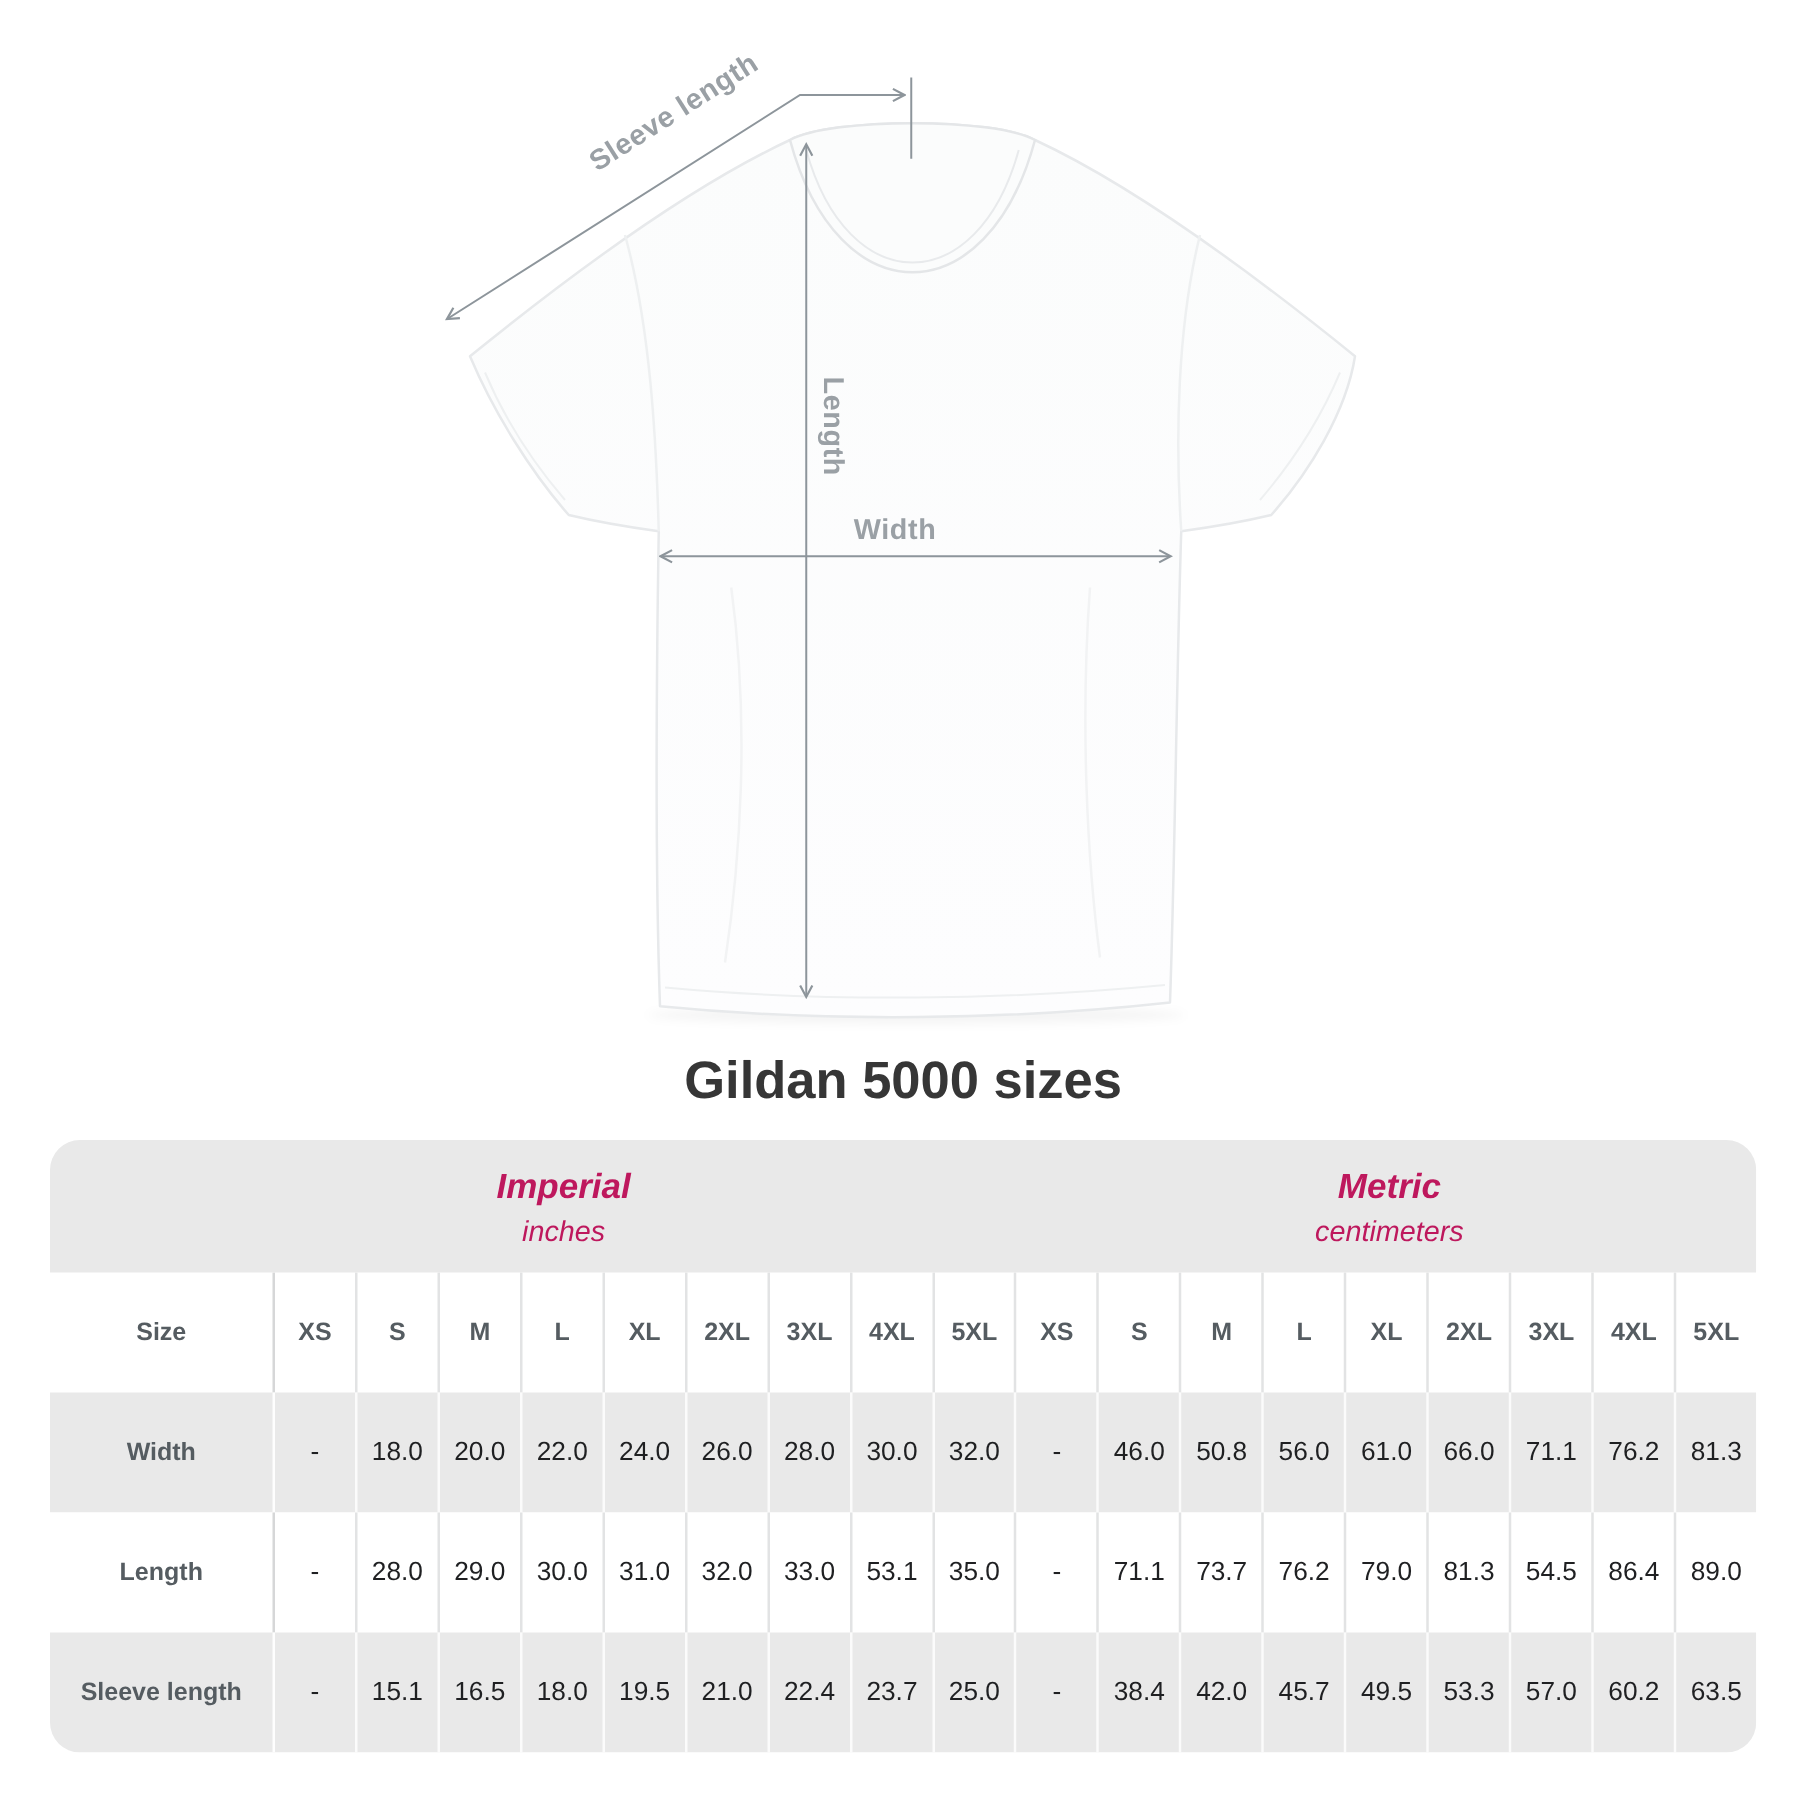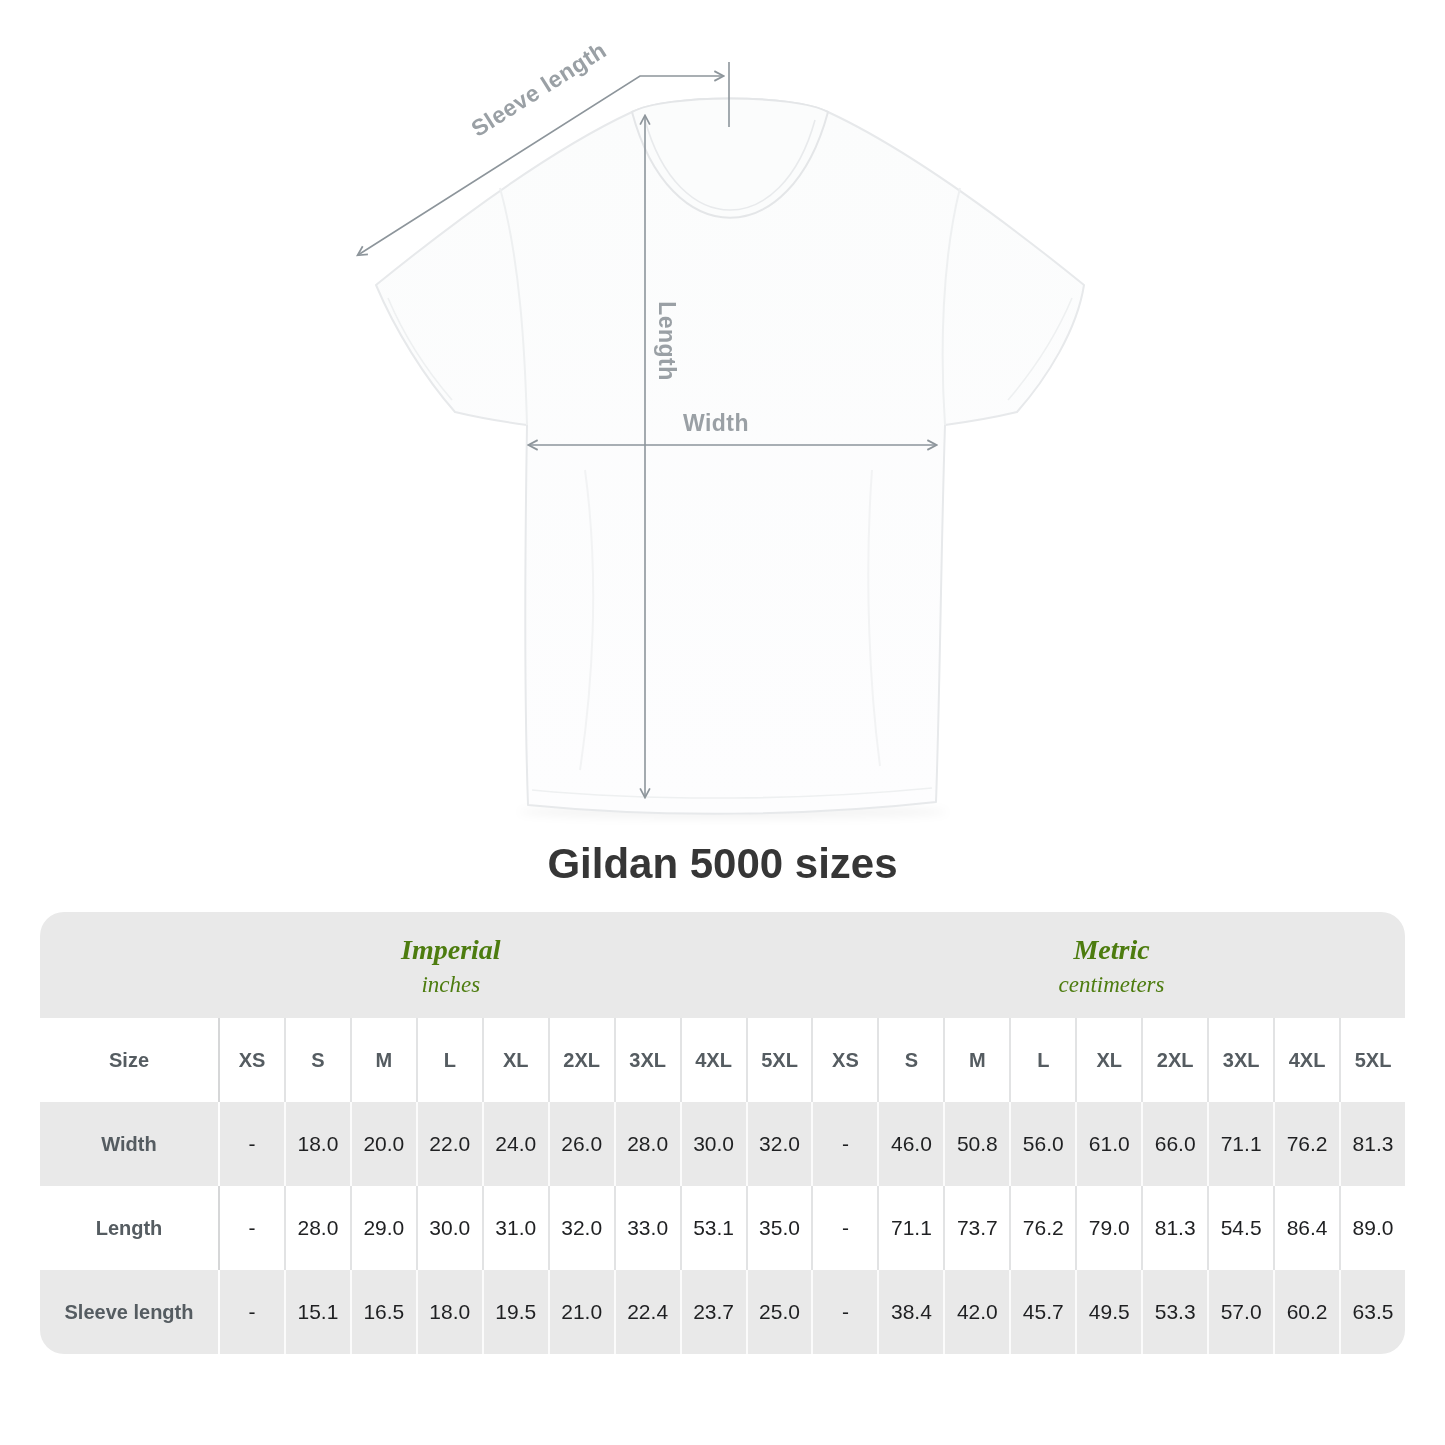--- a/index.html
+++ b/index.html
@@ -33,31 +33,31 @@
     border-radius:24px;
     overflow:hidden;
   }
   .band{
     position:relative;
     height:106px;
     background:#e9e9e9;
   }
   .group{
     position:absolute;top:50%;transform:translate(-50%,-50%);
-    text-align:center;color:#4d7c0f;font-family:Liberation Serif, serif;
+    text-align:center;color:#be185d;
   }
   .group-imperial{left:30.1%;}
   .group-metric{left:78.5%;}
   .g-label{font-size:28px;font-weight:bold;font-style:italic;line-height:32px;}
   .g-unit{font-size:23px;font-style:italic;line-height:24px;margin-top:7px;}
 
   .row{
     display:grid;
     grid-template-columns:178px repeat(18,1fr);
-    height:84px;
+    height:96px;
   }
   .row.white{background:#ffffff;--sep:#e2e3e4;--sep1:#d6d7d8;}
   .row.gray{background:#e9e9e9;--sep:rgba(255,255,255,.8);--sep1:rgba(255,255,255,.95);}
   .cell{
     display:flex;align-items:center;justify-content:center;
     box-sizing:border-box;
     font-size:21px;color:#1f2022;
   }
   .cell + .cell{border-left:2px solid var(--sep);}
   .cell:nth-child(2){border-left-color:var(--sep1);}

